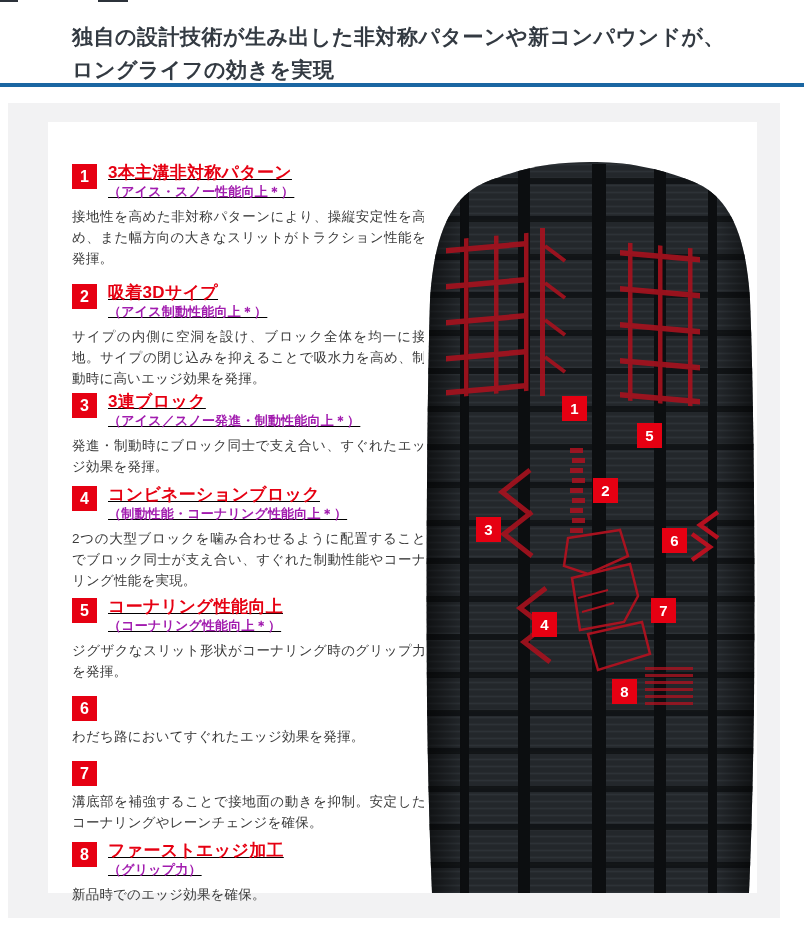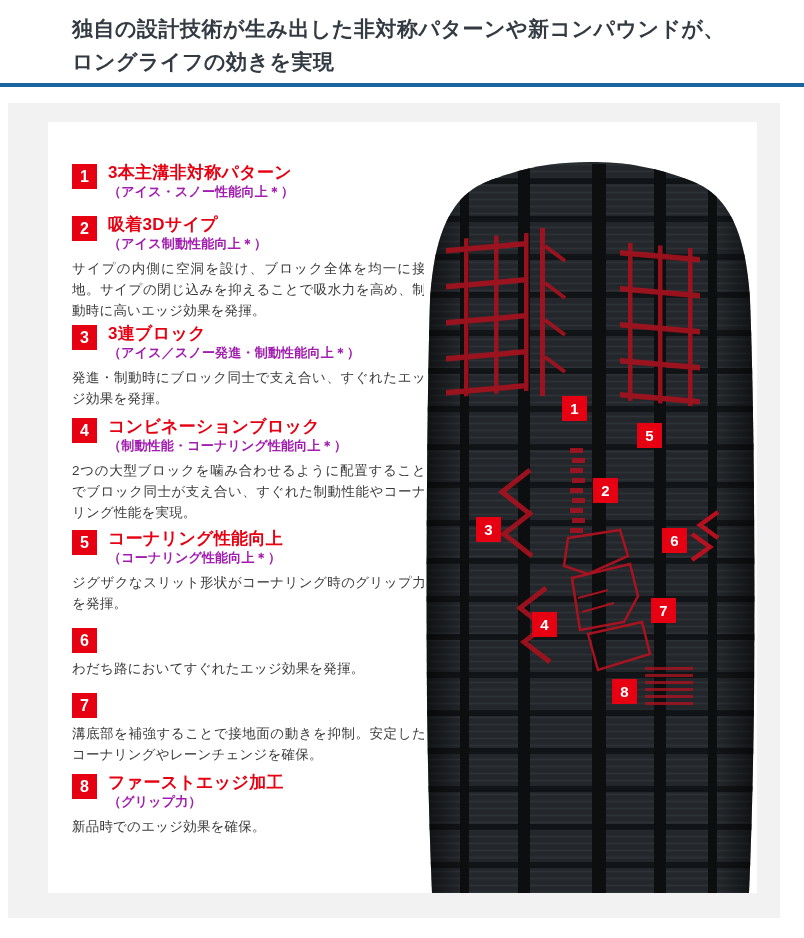--- a/index.html
+++ b/index.html
@@ -4,39 +4,39 @@
 <style>
   html,body{margin:0;padding:0;}
   body{
     width:804px;height:938px;position:relative;background:#ffffff;
     font-family:"Liberation Sans","DejaVu Sans",sans-serif;
     -webkit-font-smoothing:antialiased;overflow:hidden;
   }
   
   .top-artifact{position:absolute;top:0;height:2px;background:#2c323a;}
   
-  .page-header{position:absolute;left:0;top:0;width:804px;height:87px;background:#fff;}
+  .page-header{position:absolute;left:0;top:8px;width:804px;height:87px;background:#fff;}
   .page-header h1{
     position:absolute;left:72px;top:12px;margin:0;width:680px;
     font-size:21px;line-height:33px;font-weight:700;color:#333a42;letter-spacing:.5px;
   }
   .header-rule{position:absolute;left:0;top:83px;width:804px;height:4px;background:#1a66a2;}
   
   .gray-panel{position:absolute;left:8px;top:103px;width:772px;height:815px;background:#f2f2f3;}
   .white-card{position:absolute;left:40px;top:19px;width:709px;height:771px;background:#ffffff;}
   
   .features{position:absolute;left:24px;top:40px;width:354px;}
   .feature{margin:0 0 0 0;}
   .feature-head{display:flex;align-items:flex-start;}
   .num-badge{
     width:25px;height:25px;background:#e60012;color:#fff;flex:0 0 25px;
     display:flex;align-items:center;justify-content:center;
     font-weight:700;font-size:16px;line-height:1;margin-top:2px;
   }
-  .feature-titles{margin-left:11px;}
+  .feature-titles{margin-left:11px;text-decoration:underline;}
   .feature-title{color:#e60012;font-weight:700;font-size:17px;line-height:21px;letter-spacing:.3px;}
   .feature-sub{color:#a21caf;font-weight:700;font-size:13px;line-height:18px;letter-spacing:.2px;}
   .feature-body{
     margin-top:5px;color:#3b3b3b;font-size:13.5px;line-height:21px;
     letter-spacing:.2px;text-align:justify;
   }
   .mb13{margin-bottom:13px}.mb2{margin-bottom:2px}.mb7{margin-bottom:7px}
   .mb5{margin-bottom:5px}.mb12{margin-bottom:12px}
   
   .tire-wrap{position:absolute;left:376px;top:18px;width:333px;height:753px;background:#fff;}
@@ -66,20 +66,21 @@
     <div class="features">
 
       <div class="feature mb13">
         <div class="feature-head">
           <div class="num-badge">1</div>
           <div class="feature-titles">
             <div class="feature-title">3本主溝非対称パターン</div>
             <div class="feature-sub">（アイス・スノー性能向上＊）</div>
           </div>
         </div>
+        <div class="feature-body">接地性を高めた非対称パターンにより、操縦安定性を高め、また幅方向の大きなスリットがトラクション性能を発揮。</div>
       </div>
 
       <div class="feature mb2">
         <div class="feature-head">
           <div class="num-badge">2</div>
           <div class="feature-titles">
             <div class="feature-title">吸着3Dサイプ</div>
             <div class="feature-sub">（アイス制動性能向上＊）</div>
           </div>
         </div>

